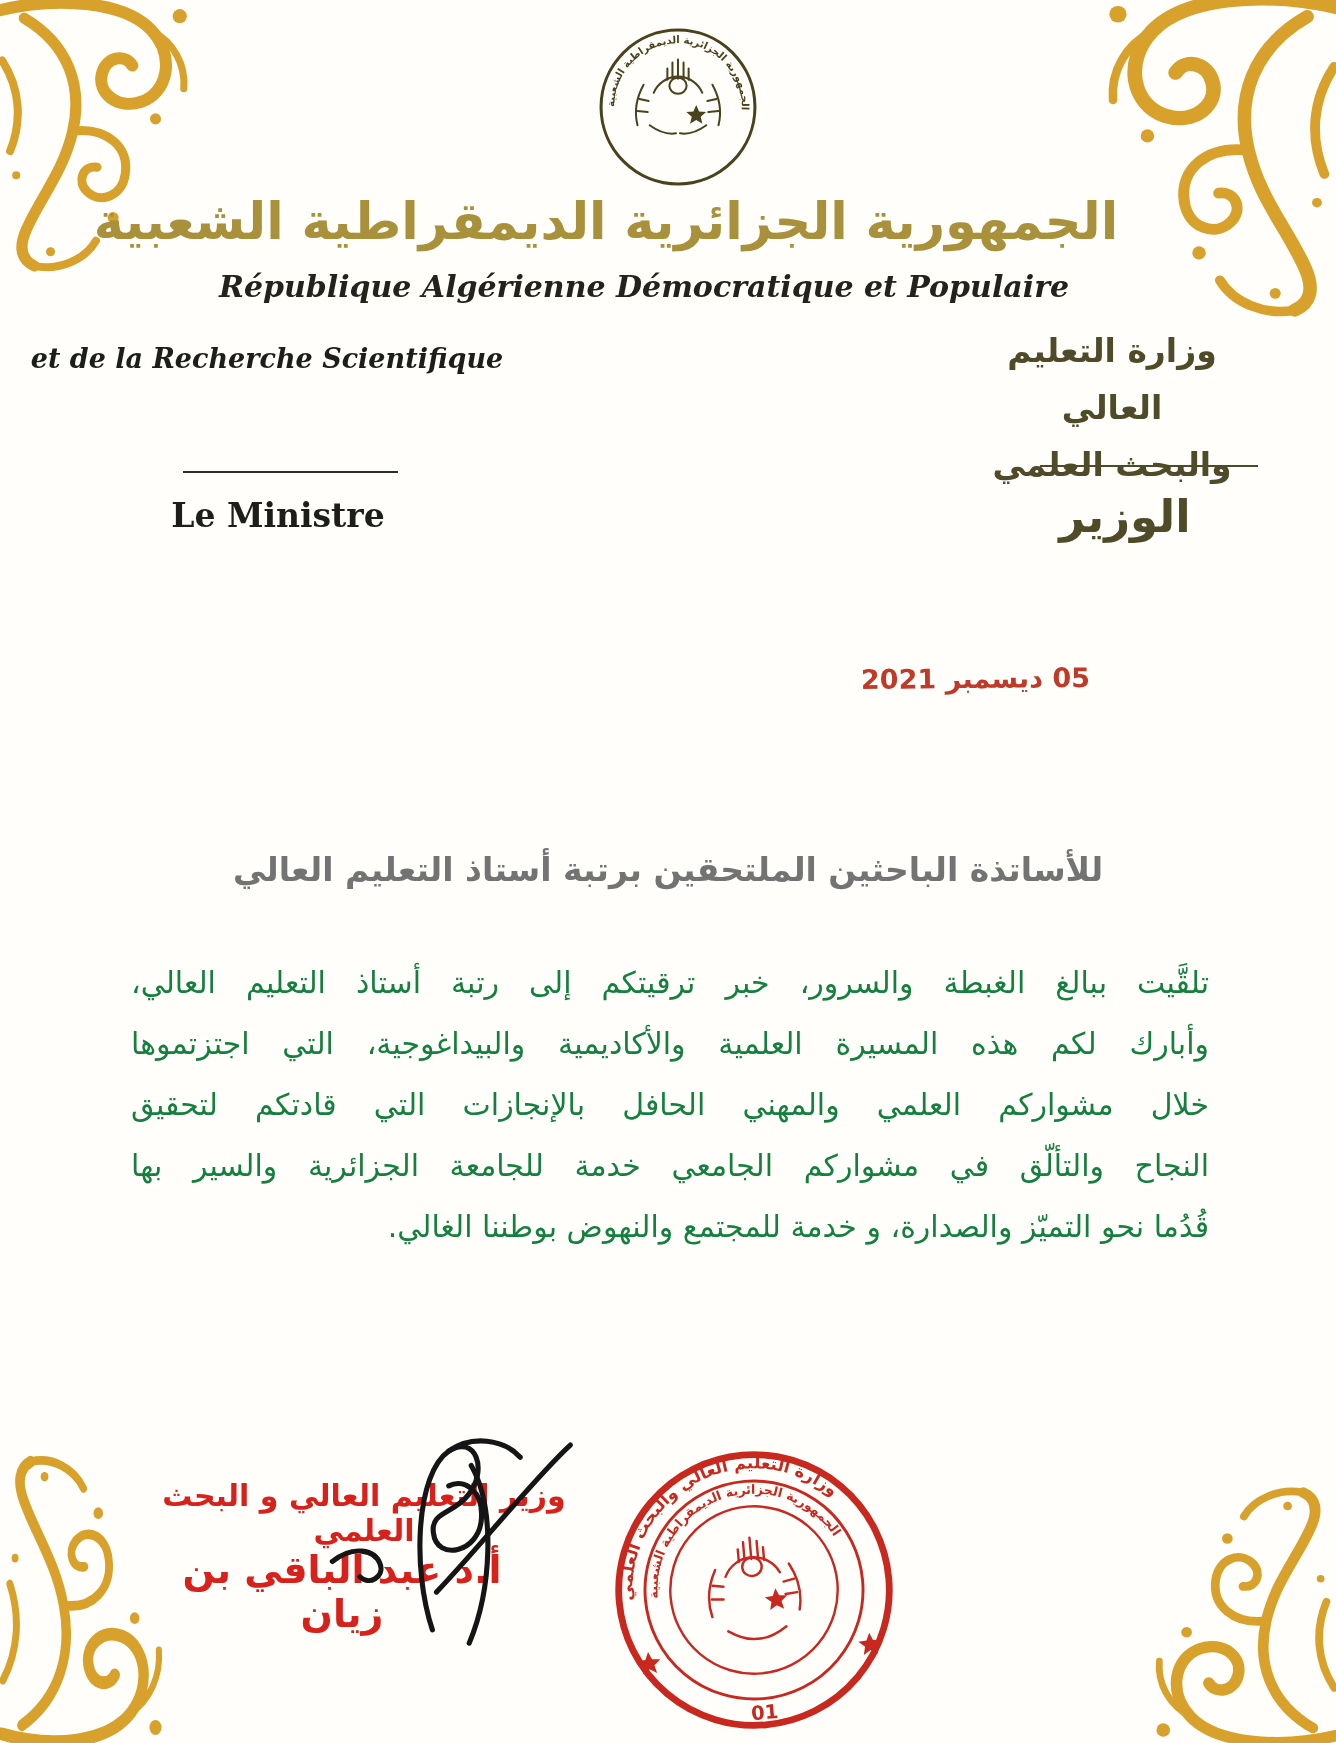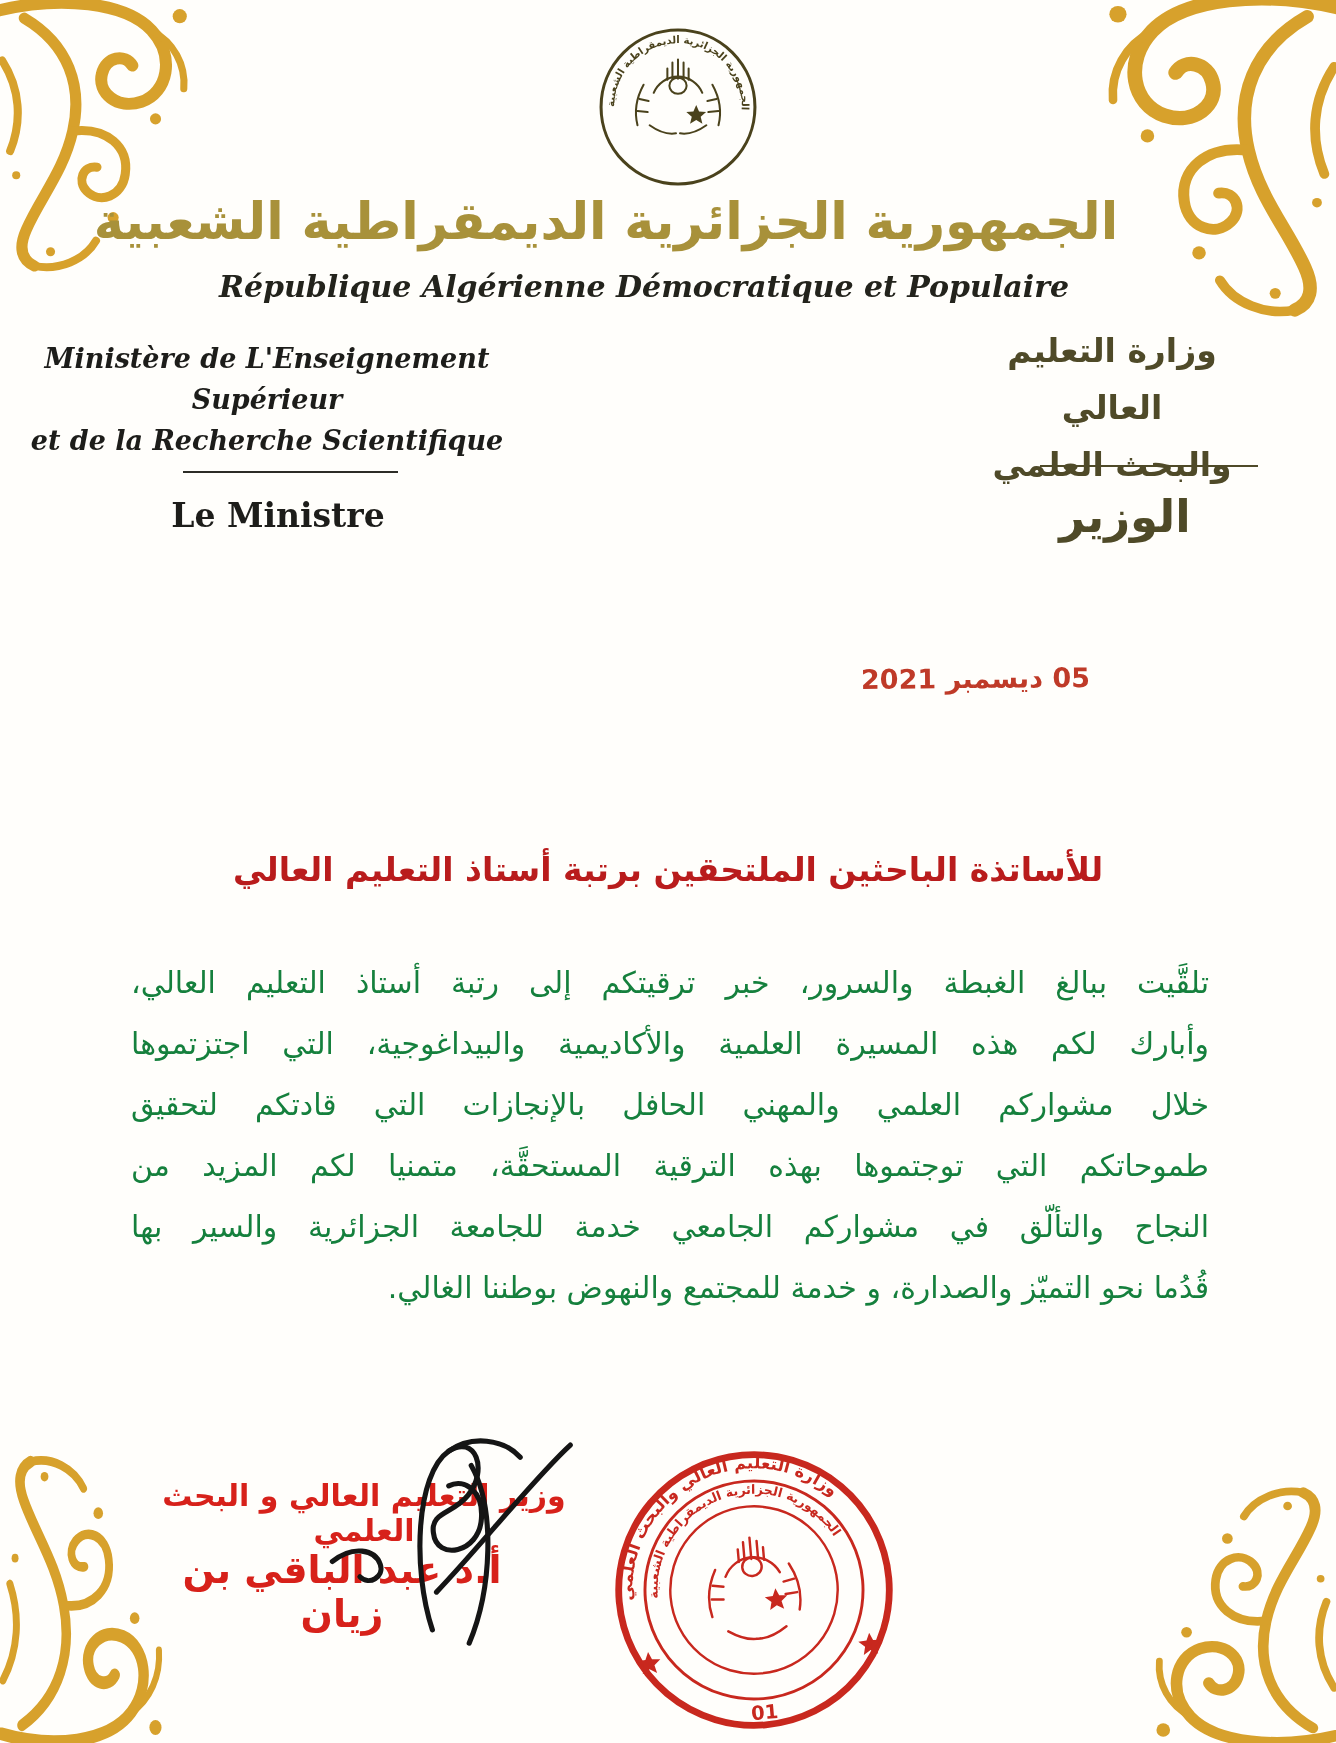--- a/index.html
+++ b/index.html
@@ -58,21 +58,21 @@
     transform:rotate(-0.5deg);
   }
   
   .congrats-title{
     position:absolute;top:582px;left:0;width:100%;text-align:center;
     font-size:112px;font-weight:bold;color:#101010;line-height:1.2;
   }
   .congrats-title span{display:inline-block;transform:translateX(-6px) rotate(-1deg);}
   .letter-heading{
     position:absolute;top:850px;left:0;width:100%;text-align:center;direction:rtl;
-    font-size:33px;font-weight:bold;color:#b91c1c;
+    font-size:33px;font-weight:bold;color:#737373;
   }
   
   .letter-body{
     position:absolute;left:131px;top:952px;width:1078px;direction:rtl;
     font-size:30px;font-weight:normal;color:#15803d;
   }
   .letter-body .line{
     line-height:61px;height:61px;
     text-align:justify;text-align-last:justify;
     white-space:nowrap;overflow:visible;
@@ -162,21 +162,20 @@
   </svg>
 
   <div class="republic-ar">
     <span>الجمهورية الجزائرية الديمقراطية الشعبية</span>
   </div>
   <div class="republic-fr">
     <span>République Algérienne Démocratique et Populaire</span>
   </div>
 
   <div class="ministry-fr">
-    <div>Ministère de L'Enseignement Supérieur</div>
     <div>et de la Recherche Scientifique</div>
   </div>
   <div class="fr-divider"></div>
   <div class="minister-fr">Le Ministre</div>
 
   <div class="ministry-ar">
     <div>وزارة التعليم العالي</div>
     <div>والبحث العلمي</div>
   </div>
   <div class="ar-divider"></div>
@@ -184,21 +183,20 @@
 
   <div class="date-stamp">05 ديسمبر 2021</div>
 
 
   <div class="letter-heading">للأساتذة الباحثين الملتحقين برتبة أستاذ التعليم العالي</div>
 
   <div class="letter-body">
     <div class="line">تلقَّيت ببالغ الغبطة والسرور، خبر ترقيتكم إلى رتبة أستاذ التعليم العالي،</div>
     <div class="line">وأبارك لكم هذه المسيرة العلمية والأكاديمية والبيداغوجية، التي اجتزتموها</div>
     <div class="line">خلال مشواركم العلمي والمهني الحافل بالإنجازات التي قادتكم لتحقيق</div>
-    <div class="line">طموحاتكم التي توجتموها بهذه الترقية المستحقَّة، متمنيا لكم المزيد من</div>
     <div class="line">النجاح والتألّق في مشواركم الجامعي خدمة للجامعة الجزائرية والسير بها</div>
     <div class="line last">قُدُما نحو التميّز والصدارة، و خدمة للمجتمع والنهوض بوطننا الغالي.</div>
   </div>
 
   <div class="sig-title">وزير التعليم العالي و البحث العلمي</div>
   <div class="sig-name">أ.د عبد الباقي بن زيان</div>
 
   <svg class="sig-scribble" viewBox="0 0 280 230">
     <g fill="none" stroke="#151515" stroke-width="5" stroke-linecap="round">
       <path d="M112 205 C92 145 96 52 128 30 C154 13 167 48 147 73 C132 92 110 89 113 110 C116 138 158 130 160 96 C162 70 144 56 128 64"></path>

